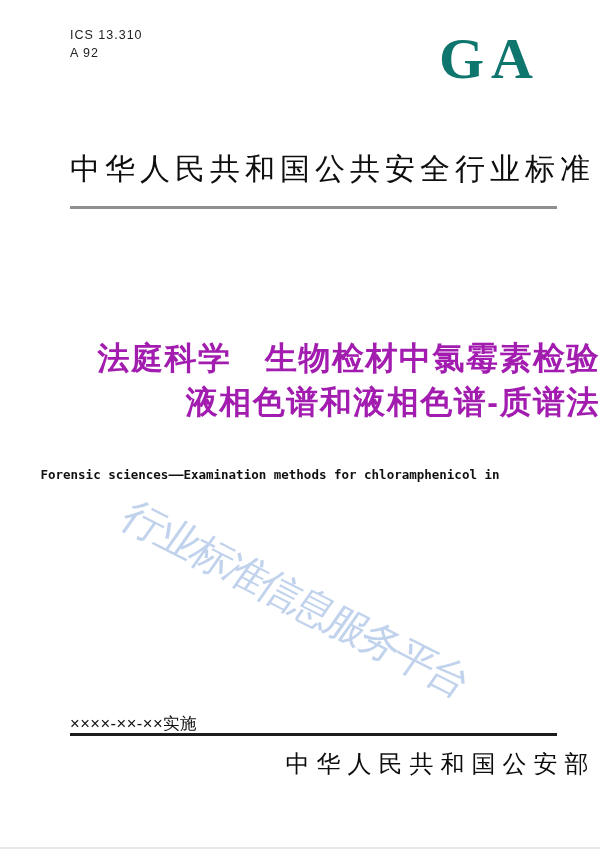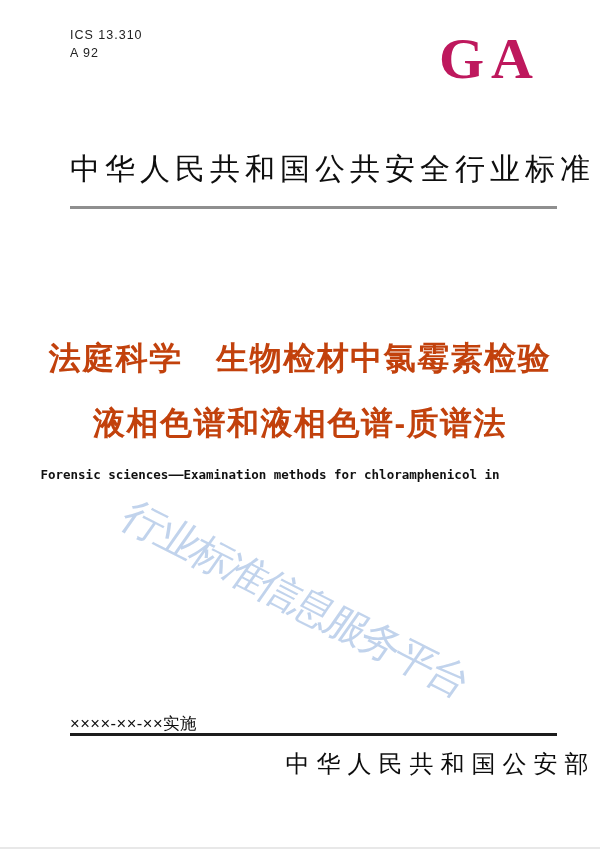--- a/index.html
+++ b/index.html
@@ -8,40 +8,40 @@
     font-family:"Liberation Sans", sans-serif; color:#151515;
     --watermark:#b7cce9; --rule_top:#8f8f8f; --rule_bottom:#1c1c1c;
   }
   .page { position:absolute; inset:0; background:#fff;padding-left:40px; }
 
   .ics-block { position:absolute; left:70px; top:26px; font-size:12.5px; line-height:18px; letter-spacing:1px; color:#222; }
 
   .ga-logo {
     position:absolute; top:30px; right:60px;
     font-family:"Liberation Serif", serif; font-weight:bold;
-    font-size:58px; line-height:58px; letter-spacing:7px; color:#be185d;
+    font-size:58px; line-height:58px; letter-spacing:7px; color:#0f766e;
   }
 
   .header-title {
     position:absolute; left:70px; top:106px; width:492px;
     font-size:30px; line-height:36px; letter-spacing:5px;
     white-space:nowrap; color:#0e0e0e;margin-top:45px;
   }
 
   .std-number {
     position:absolute; right:67px; top:159px;
     font-family:"Liberation Serif", serif; font-size:17px; color:#1a1a1a;
     letter-spacing:0.5px;
   }
 
   .rule-top { position:absolute; left:70px; top:206px; width:487px; height:2.5px; background:var(--rule_top); }
 
-  .title-cn { position:absolute; left:0; width:600px; text-align:center; font-weight:bold; letter-spacing:1.5px; color:#c2410c; }
+  .title-cn { position:absolute; left:0; width:600px; text-align:right; font-weight:bold; letter-spacing:1.5px; color:#a21caf; }
   .title-cn-1 { top:337px; font-size:32px; }
-  .title-cn-2 { top:402px; font-size:32px; }
+  .title-cn-2 { top:381px; font-size:32px; }
 
   .title-en {
     position:absolute; left:0; width:540px; text-align:center; top:463px;
     font-family:"DejaVu Sans Mono", monospace; font-size:12.5px; line-height:24px;
     color:#111; font-weight:bold; letter-spacing:0px;
   }
 
   .watermark {
     position:absolute; left:138px; top:496px;
     font-size:41px; line-height:41px; letter-spacing:-3px; white-space:nowrap;

